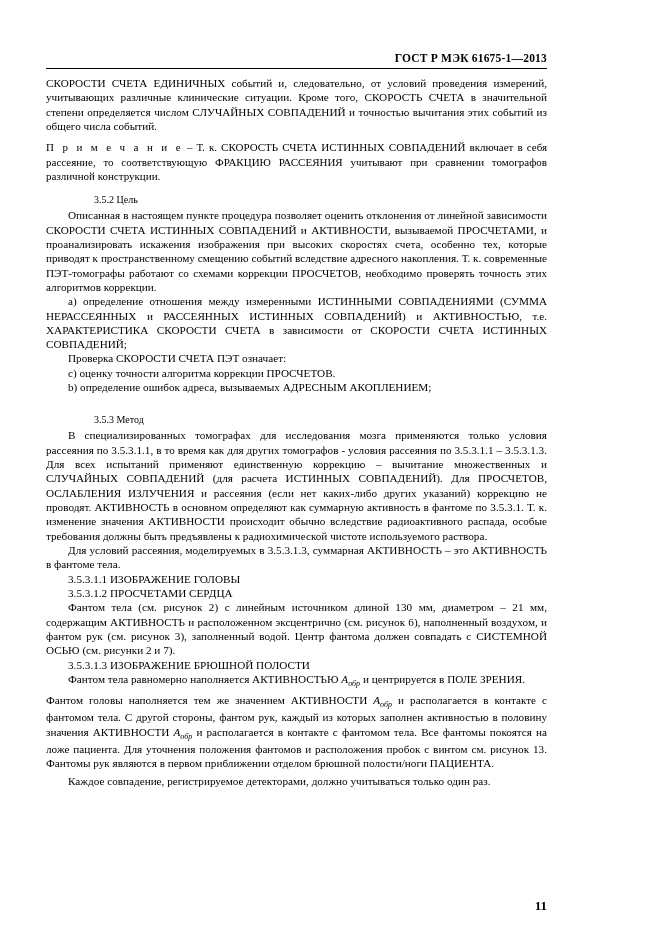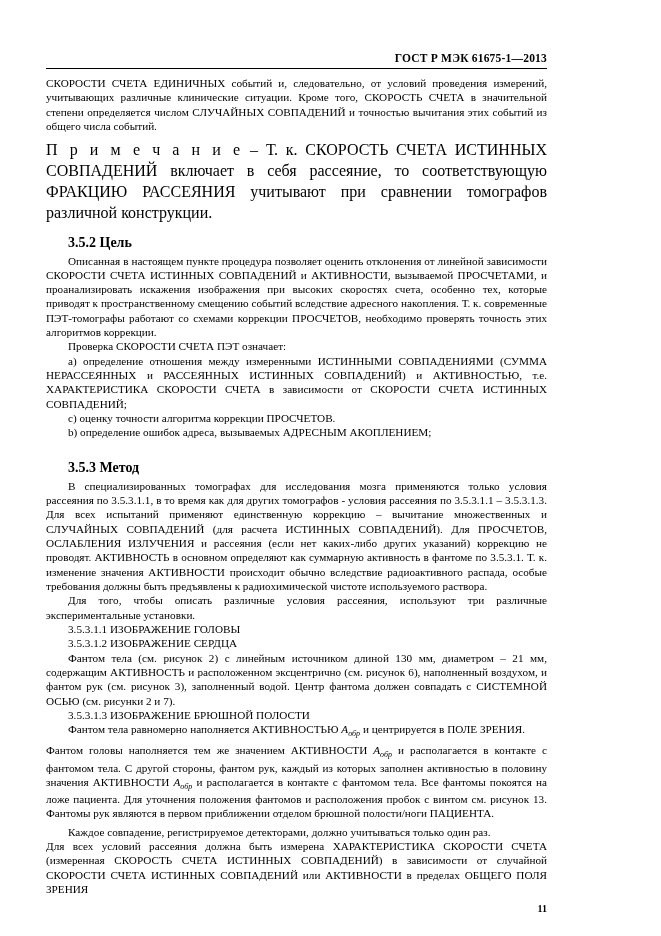--- a/index.html
+++ b/index.html
@@ -38,93 +38,93 @@
     margin: 0 0 0 0;
     font-size: 11.2px;
     line-height: 1.28;
     text-align: justify;
     text-justify: inter-word;
   }
   .indent {
     text-indent: 22px;
   }
   .note {
-    font-size: 16px;
+    font-size: 11px;
     line-height: 1.3;
     text-align: justify;
     margin-top: 7px;
     margin-bottom: 7px;
   }
   .note .sp {
     letter-spacing: 2.2px;
   }
   .h3 {
-    font-weight: bold;
-    font-size: 14px;
+    font-weight: normal;
+    font-size: 10px;
     margin-top: 11px;
     margin-bottom: 3px;
     text-indent: 22px;
+    margin-left: 26px;
   }
   .gap {
     height: 9px;
   }
   .gap-s {
     height: 4px;
   }
   .sub {
     vertical-align: -0.35em;
     font-size: 0.72em;
   }
   .ital {
     font-style: italic;
   }
   .pagenum {
     position: absolute;
     right: 46px;
     bottom: 22px;
-    font-size: 10px;
+    font-size: 13px;
     font-weight: bold;
     margin-top: 16px;
   }
 </style>
 </head>
 <body>
 
 <div class="page">
 
   <div class="header">ГОСТ Р МЭК 61675-1—2013</div>
   <div class="rule"></div>
 
   <p>СКОРОСТИ СЧЕТА ЕДИНИЧНЫХ событий и, следовательно, от условий проведения измерений, учитывающих различные клинические ситуации. Кроме того, СКОРОСТЬ СЧЕТА в значительной степени определяется числом СЛУЧАЙНЫХ СОВПАДЕНИЙ и точностью вычитания этих событий из общего числа событий.</p>
 
   <p class="note"><span class="sp">П р и м е ч а н и е</span><span> – Т. к. СКОРОСТЬ СЧЕТА ИСТИННЫХ СОВПАДЕНИЙ включает в себя рассеяние, то соответствующую ФРАКЦИЮ РАССЕЯНИЯ учитывают при сравнении томографов различной конструкции.</span></p>
 
   <div class="h3">3.5.2 Цель</div>
 
   <p class="indent">Описанная в настоящем пункте процедура позволяет оценить отклонения от линейной зависимости СКОРОСТИ СЧЕТА ИСТИННЫХ СОВПАДЕНИЙ и АКТИВНОСТИ, вызываемой ПРОСЧЕТАМИ, и проанализировать искажения изображения при высоких скоростях счета, особенно тех, которые приводят к пространственному смещению событий вследствие адресного накопления. Т. к. современные ПЭТ-томографы работают со схемами коррекции ПРОСЧЕТОВ, необходимо проверять точность этих алгоритмов коррекции.</p>
+  <p class="indent">a) определение отношения между измеренными ИСТИННЫМИ СОВПАДЕНИЯМИ (СУММА НЕРАССЕЯННЫХ и РАССЕЯННЫХ ИСТИННЫХ СОВПАДЕНИЙ) и АКТИВНОСТЬЮ, т.е. ХАРАКТЕРИСТИКА СКОРОСТИ СЧЕТА в зависимости от СКОРОСТИ СЧЕТА ИСТИННЫХ СОВПАДЕНИЙ;</p>
   <p class="indent">Проверка СКОРОСТИ СЧЕТА ПЭТ означает:</p>
-  <p class="indent">a) определение отношения между измеренными ИСТИННЫМИ СОВПАДЕНИЯМИ (СУММА НЕРАССЕЯННЫХ и РАССЕЯННЫХ ИСТИННЫХ СОВПАДЕНИЙ) и АКТИВНОСТЬЮ, т.е. ХАРАКТЕРИСТИКА СКОРОСТИ СЧЕТА в зависимости от СКОРОСТИ СЧЕТА ИСТИННЫХ СОВПАДЕНИЙ;</p>
   <p class="indent">c) оценку точности алгоритма коррекции ПРОСЧЕТОВ.</p>
   <p class="indent">b) определение ошибок адреса, вызываемых АДРЕСНЫМ АКОПЛЕНИЕМ;</p>
 
   <div class="gap"></div>
   <div class="h3">3.5.3 Метод</div>
 
   <p class="indent">В специализированных томографах для исследования мозга применяются только условия рассеяния по 3.5.3.1.1, в то время как для других томографов - условия рассеяния по 3.5.3.1.1 – 3.5.3.1.3. Для всех испытаний применяют единственную коррекцию – вычитание множественных и СЛУЧАЙНЫХ СОВПАДЕНИЙ (для расчета ИСТИННЫХ СОВПАДЕНИЙ). Для ПРОСЧЕТОВ, ОСЛАБЛЕНИЯ ИЗЛУЧЕНИЯ и рассеяния (если нет каких-либо других указаний) коррекцию не проводят. АКТИВНОСТЬ в основном определяют как суммарную активность в фантоме по 3.5.3.1. Т. к. изменение значения АКТИВНОСТИ происходит обычно вследствие радиоактивного распада, особые требования должны быть предъявлены к радиохимической чистоте используемого раствора.</p>
-  <p class="indent">Для того, чтобы описать различные условия рассеяния, используют три различные экспериментальные установки.</p>
+  <p class="indent">Для условий рассеяния, моделируемых в 3.5.3.1.3, суммарная АКТИВНОСТЬ – это АКТИВНОСТЬ в фантоме тела.</p>
   <p class="indent">3.5.3.1.1 ИЗОБРАЖЕНИЕ ГОЛОВЫ</p>
-  <p class="indent">3.5.3.1.2 ИЗОБРАЖЕНИЕ СЕРДЦА</p>
+  <p class="indent">3.5.3.1.2 ПРОСЧЕТАМИ СЕРДЦА</p>
   <p class="indent">Фантом тела (см. рисунок 2) с линейным источником длиной 130 мм, диаметром – 21 мм, содержащим АКТИВНОСТЬ и расположенном эксцентрично (см. рисунок 6), наполненный воздухом, и фантом рук (см. рисунок 3), заполненный водой. Центр фантома должен совпадать с СИСТЕМНОЙ ОСЬЮ (см. рисунки 2 и 7).</p>
   <p class="indent">3.5.3.1.3 ИЗОБРАЖЕНИЕ БРЮШНОЙ ПОЛОСТИ</p>
 
   <p class="indent"><span>Фантом тела равномерно наполняется АКТИВНОСТЬЮ </span><span class="ital">A</span><span class="sub ital">обр</span><span> и центрируется в ПОЛЕ ЗРЕНИЯ.</span></p>
 
   <div class="gap-s"></div>
 
   <p><span>Фантом головы наполняется тем же значением АКТИВНОСТИ </span><span class="ital">A</span><span class="sub ital">обр</span><span> и располагается в контакте с фантомом тела. С другой стороны, фантом рук, каждый из которых заполнен активностью в половину значения АКТИВНОСТИ </span><span class="ital">A</span><span class="sub ital">обр</span><span> и располагается в контакте с фантомом тела. Все фантомы покоятся на ложе  пациента. Для уточнения положения фантомов и расположения пробок с винтом см. рисунок 13. Фантомы рук являются в первом приближении отделом брюшной полости/ноги ПАЦИЕНТА.</span></p>
 
   <div class="gap-s"></div>
 
   <p class="indent">Каждое совпадение, регистрируемое детекторами, должно учитываться только один раз.</p>
-  <p>Для всех условий рассеяния должна быть измерена ХАРАКТЕРИСТИКА СКОРОСТИ СЧЕТА (измеренная СКОРОСТЬ СЧЕТА ИСТИННЫХ СОВПАДЕНИЙ) в зависимости от случайной СКОРОСТИ СЧЕТА ИСТИННЫХ СОВПАДЕНИЙ или АКТИВНОСТИ в пределах ОБЩЕГО ПОЛЯ ЗРЕНИЯ</p>
 
   <div class="pagenum">11</div>
 </div>
 
 </body></html>

